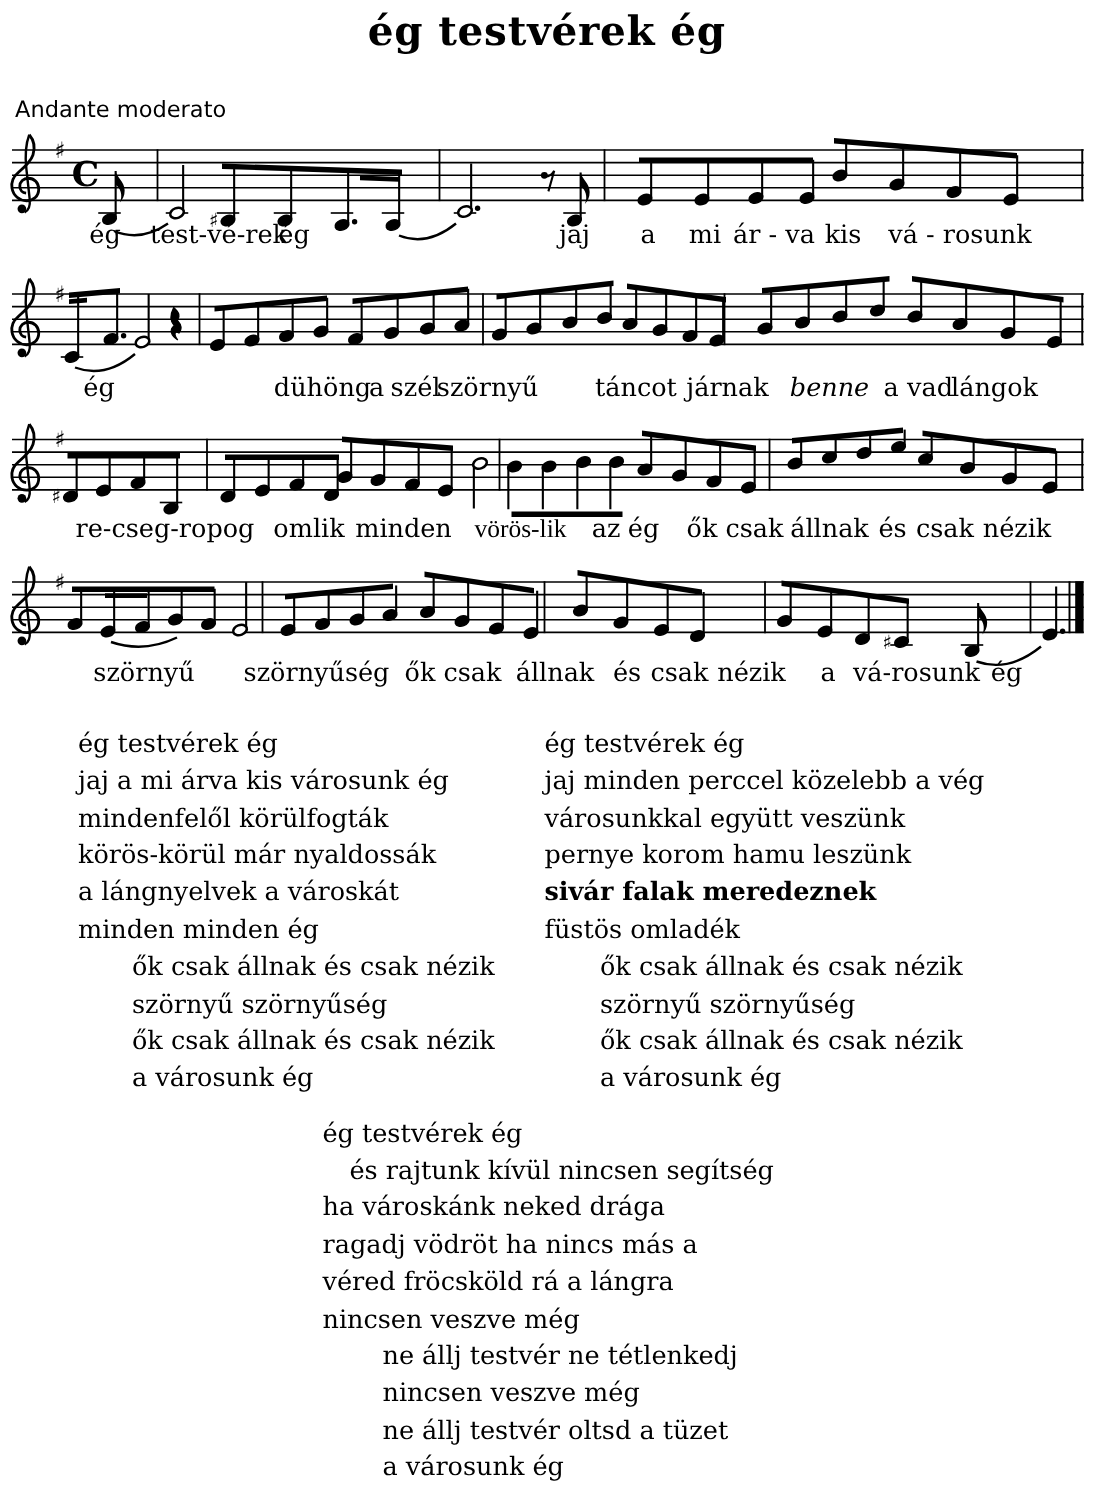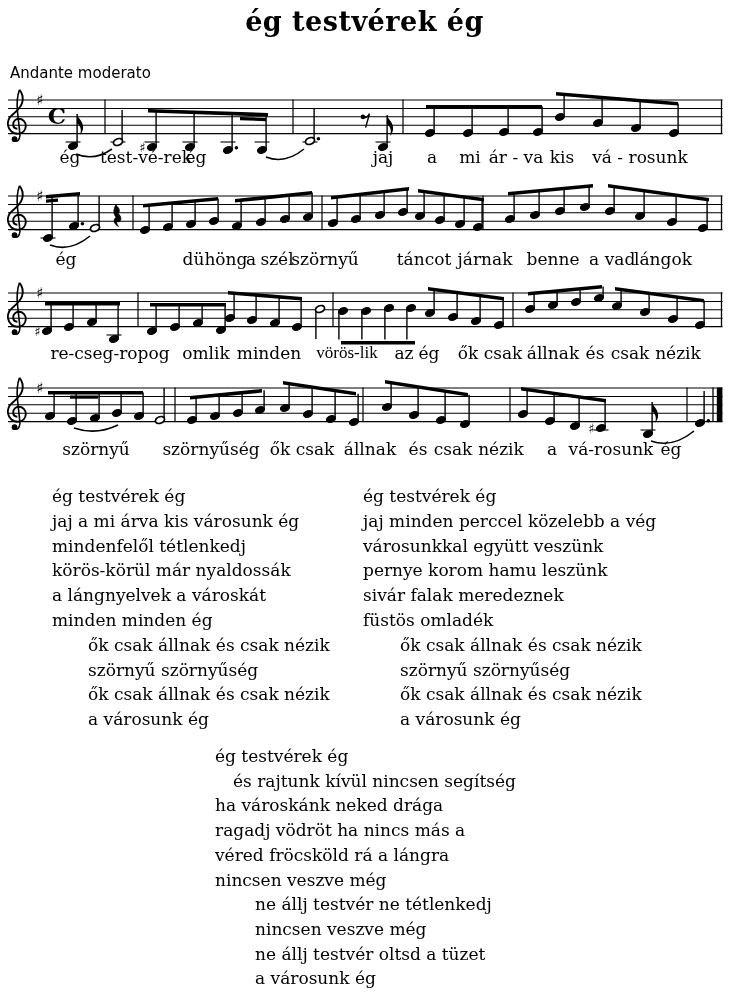--- a/index.html
+++ b/index.html
@@ -353,21 +353,21 @@
       <div class="lyr" style="left: 516px; top: 147px;">ár - va</div>
       <div class="lyr" style="left: 562px; top: 147px;">kis</div>
       <div class="lyr" style="left: 640px; top: 147px;">vá - rosunk</div>
       <div class="lyr" style="left: 66px; top: 249px;">ég</div>
       <div class="lyr" style="left: 215px; top: 249px;">dühöng</div>
       <div class="lyr" style="left: 251px; top: 249px;">a</div>
       <div class="lyr" style="left: 277px; top: 249px;">szél</div>
       <div class="lyr" style="left: 325px; top: 249px;">szörnyű</div>
       <div class="lyr" style="left: 424px; top: 249px;">táncot</div>
       <div class="lyr" style="left: 485px; top: 249px;">járnak</div>
-      <div class="lyr" style="left: 553px; top: 249px;">benne</div>
+      <div class="lyr" style="left: 553px; top: 249px; font-style: italic;">benne</div>
       <div class="lyr" style="left: 594px; top: 249px;">a</div>
       <div class="lyr" style="left: 620px; top: 249px;">vad</div>
       <div class="lyr" style="left: 663px; top: 249px;">lángok</div>
       <div class="lyr" style="left: 110px; top: 343px;">re-cseg-ropog</div>
       <div class="lyr" style="left: 206px; top: 343px;">omlik</div>
       <div class="lyr" style="left: 269px; top: 343px;">minden</div>
       <div class="lyr" style="left: 347px; top: 343px; font-family: Liberation Serif, serif;">vörös-lik</div>
       <div class="lyr" style="left: 404px; top: 343px;">az</div>
       <div class="lyr" style="left: 429px; top: 343px;">ég</div>
       <div class="lyr" style="left: 468px; top: 343px;">ők</div>
@@ -384,33 +384,33 @@
       <div class="lyr" style="left: 418px; top: 439px;">és</div>
       <div class="lyr" style="left: 453px; top: 439px;">csak</div>
       <div class="lyr" style="left: 501px; top: 439px;">nézik</div>
       <div class="lyr" style="left: 552px; top: 439px;">a</div>
       <div class="lyr" style="left: 611px; top: 439px;">vá-rosunk</div>
       <div class="lyr" style="left: 671px; top: 439px;">ég</div>
     </div>
   <div id="verses-layer">
       <div class="vline" style="left: 52px; top: 486px;">ég testvérek ég</div>
       <div class="vline" style="left: 52px; top: 510.8px;">jaj a mi árva kis városunk ég</div>
-      <div class="vline" style="left: 52px; top: 535.6px;">mindenfelől tétlenkedj</div>
+      <div class="vline" style="left: 52px; top: 535.6px;">mindenfelől körülfogták</div>
       <div class="vline" style="left: 52px; top: 560.4px;">körös-körül már nyaldossák</div>
       <div class="vline" style="left: 52px; top: 585.2px;">a lángnyelvek a városkát</div>
       <div class="vline" style="left: 52px; top: 610px;">minden minden ég</div>
       <div class="vline" style="left: 88px; top: 634.8px;">ők csak állnak és csak nézik</div>
       <div class="vline" style="left: 88px; top: 659.6px;">szörnyű szörnyűség</div>
       <div class="vline" style="left: 88px; top: 684.4px;">ők csak állnak és csak nézik</div>
       <div class="vline" style="left: 88px; top: 709.2px;">a városunk ég</div>
       <div class="vline" style="left: 363px; top: 486px;">ég testvérek ég</div>
       <div class="vline" style="left: 363px; top: 510.8px; text-align: right;">jaj minden perccel közelebb a vég</div>
       <div class="vline" style="left: 363px; top: 535.6px;">városunkkal együtt veszünk</div>
       <div class="vline" style="left: 363px; top: 560.4px;">pernye korom hamu leszünk</div>
-      <div class="vline" style="left: 363px; top: 585.2px;">sivár falak meredeznek</div>
+      <div class="vline" style="left: 363px; top: 585.2px; font-weight: bold;">sivár falak meredeznek</div>
       <div class="vline" style="left: 363px; top: 610px;">füstös omladék</div>
       <div class="vline" style="left: 400px; top: 634.8px;">ők csak állnak és csak nézik</div>
       <div class="vline" style="left: 400px; top: 659.6px;">szörnyű szörnyűség</div>
       <div class="vline" style="left: 400px; top: 684.4px;">ők csak állnak és csak nézik</div>
       <div class="vline" style="left: 400px; top: 709.2px;">a városunk ég</div>
       <div class="vline" style="left: 215px; top: 746px;">ég testvérek ég</div>
       <div class="vline" style="left: 215px; top: 770.7px; margin-left: 18px;">és rajtunk kívül nincsen segítség</div>
       <div class="vline" style="left: 215px; top: 795.4px;">ha városkánk neked drága</div>
       <div class="vline" style="left: 215px; top: 820.1px;">ragadj vödröt ha nincs más a</div>
       <div class="vline" style="left: 215px; top: 844.8px;">véred fröcsköld rá a lángra</div>

